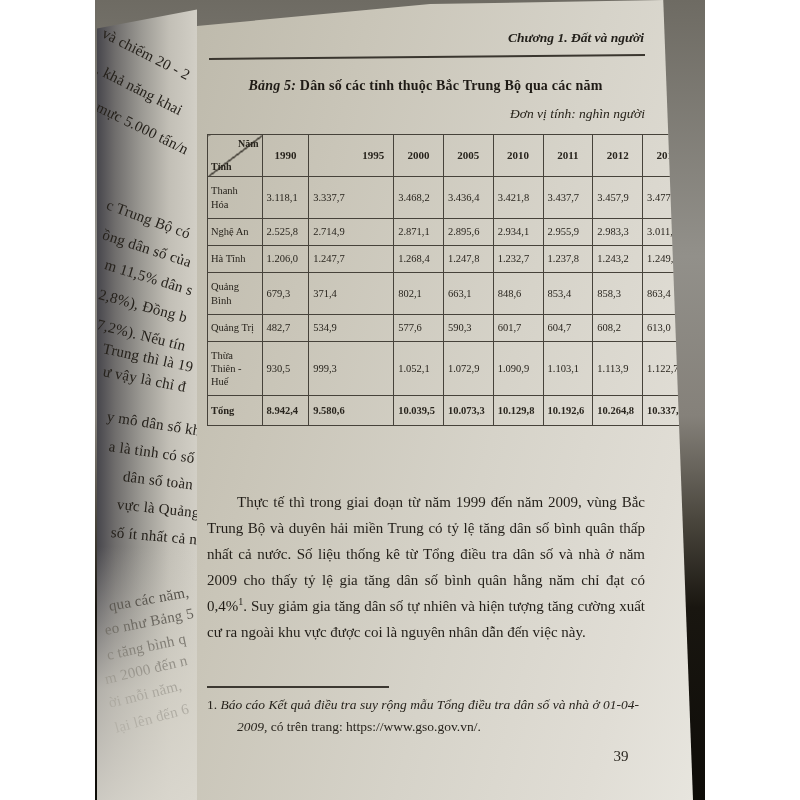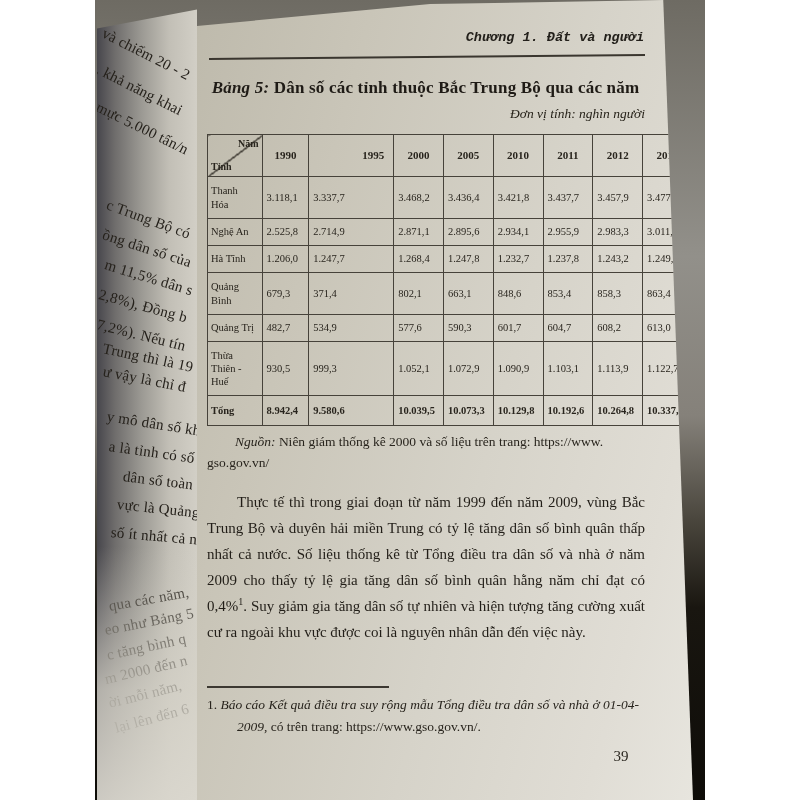--- a/index.html
+++ b/index.html
@@ -36,30 +36,30 @@
   
   .main-page{
     position:absolute;left:197px;top:0;width:496px;height:800px;
     clip-path:polygon(0 26px,47% 4px,94% 0,100% 100%,0 100%);
     background:linear-gradient(105deg,#beba ac 0%,#c9c5b8 25%,#d6d3c9 58%,#e0ddd5 85%,#e7e5de 100%);
     background:linear-gradient(105deg,#bebaac 0%,#c9c5b8 25%,#d6d3c9 58%,#e0ddd5 85%,#e7e5de 100%);
     color:#231f1a;
   }
   .running-header{
     position:absolute;left:10px;top:30px;width:437px;text-align:right;
-    font-family:Liberation Mono, monospace;font-style:italic;font-weight:bold;
+    font-family:Liberation Serif, serif;font-style:italic;font-weight:bold;
     font-size:13.5px;color:#23201b;
   }
   .header-rule{
     position:absolute;left:12px;top:56px;width:436px;height:1.6px;background:#3a362f;
     transform:rotate(-0.5deg);
   }
   .table-title{
     position:absolute;left:10px;top:78px;width:437px;text-align:center;
-    font-weight:bold;font-size:17px;color:#1f1b16;letter-spacing:0.2px;
+    font-weight:bold;font-size:14px;color:#1f1b16;letter-spacing:0.2px;
   }
   .table-title .lbl{font-style:italic;}
   .unit-note{
     position:absolute;left:10px;top:106px;width:438px;text-align:right;
     font-style:italic;font-size:13.5px;color:#262219;
   }
   table.pop{
     position:absolute;left:10px;top:134px;border-collapse:collapse;table-layout:fixed;
   }
   table.pop td{
@@ -231,24 +231,20 @@
           <td class="num">10.039,5</td>
           <td class="num">10.073,3</td>
           <td class="num">10.129,8</td>
           <td class="num">10.192,6</td>
           <td class="num">10.264,8</td>
           <td class="num">10.337,2</td>
         </tr>
       </tbody>
   </table>
 
-  <div class="source-note">
-    <span class="l1"><span class="lbl">Nguồn:</span><span> Niên giám thống kê 2000 và số liệu trên trang: https://www.</span></span>
-    <span class="l2">gso.gov.vn/</span>
-  </div>
 
   <div class="body-para">
     <span>Thực tế thì trong giai đoạn từ năm 1999 đến năm 2009, vùng Bắc Trung Bộ và duyên hải miền Trung có tỷ lệ tăng dân số bình quân thấp nhất cả nước. Số liệu thống kê từ Tổng điều tra dân số và nhà ở năm 2009 cho thấy tỷ lệ gia tăng dân số bình quân hằng năm chỉ đạt có 0,4%</span><sup>1</sup><span>. Suy giảm gia tăng dân số tự nhiên và hiện tượng tăng cường xuất cư ra ngoài khu vực được coi là nguyên nhân dẫn đến việc này.</span>
   </div>
 
   <div class="footnote-rule"></div>
 
   <div class="footnote">
     <span>1. </span><span class="it">Báo cáo Kết quả điều tra suy rộng mẫu Tổng điều tra dân số và nhà ở 01-04-2009</span><span>, có trên trang: https://www.gso.gov.vn/.</span>
   </div>

